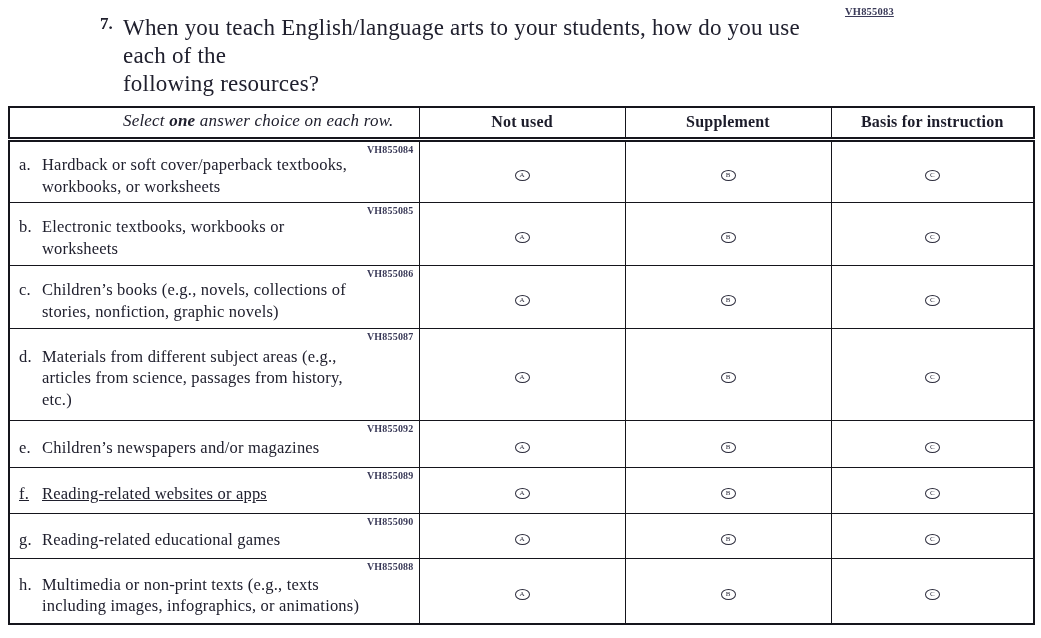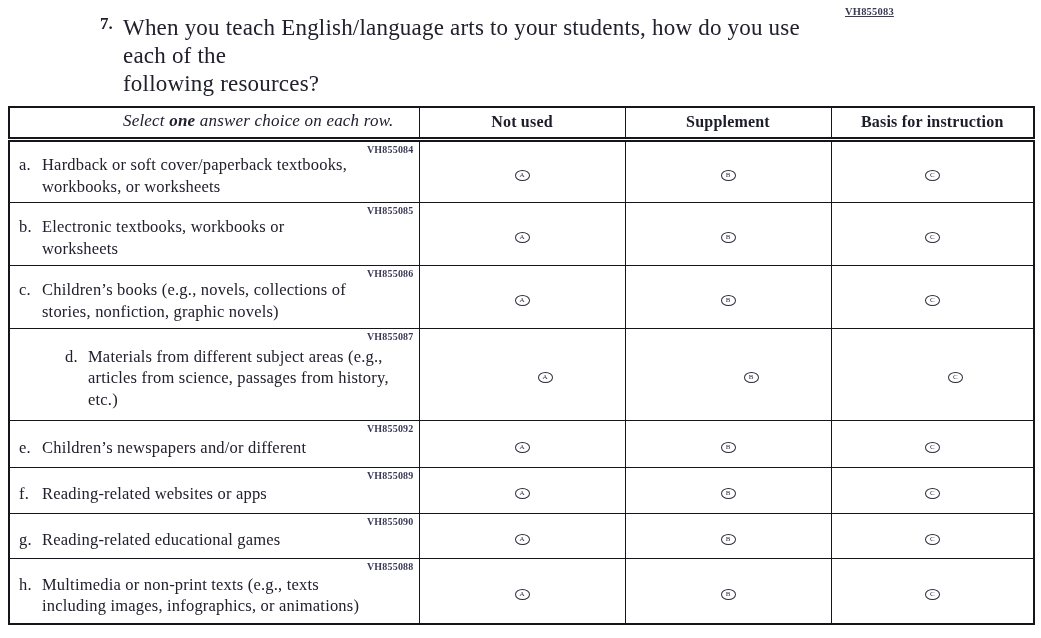--- a/index.html
+++ b/index.html
@@ -36,23 +36,23 @@
     border: 2.5px solid #15151c;
   }
   .qtable th, .qtable td { border: 1.7px solid #15151c; }
   .qtable thead th {
     height: 32px; font-size: 16px; font-weight: bold;
     text-align: center; vertical-align: middle;
     letter-spacing: 0.2px; color: #1c1c2a;
     border-bottom: 5px double #15151c;
   }
   tr.r-a td, tr.r-b td, tr.r-c td { height: 63px; }
-  tr.r-d td { height: 92px; padding-left: 46px; }
+  tr.r-d td { height: 92px; }
   tr.r-e td { height: 47px; }
-  tr.r-f td { height: 46px; }
+  tr.r-f td { height: 46px; text-decoration: underline; }
   tr.r-g td { height: 45px; }
   tr.r-h td { height: 66px; }
 
   td.label-cell { position: relative; vertical-align: middle; }
   .cell-code {
     position: absolute; top: 2px; right: 5px;
     font-size: 10px; letter-spacing: 0.2px;
     color: #3a3a58; font-weight: bold; line-height: 1.1;
   }
   .label-wrap { display: flex; padding: 12px 4px 4px 9px; }
@@ -154,21 +154,21 @@
       </td>
       <td class="opt"><span class="bubble">A</span></td>
       <td class="opt"><span class="bubble">B</span></td>
       <td class="opt"><span class="bubble">C</span></td>
     </tr>
     <tr class="r-e">
       <td class="label-cell">
         <div class="cell-code">VH855092</div>
         <div class="label-wrap">
           <span class="row-letter">e.</span>
-          <span class="row-text">Children’s newspapers and/or different</span>
+          <span class="row-text">Children’s newspapers and/or magazines</span>
         </div>
       </td>
       <td class="opt"><span class="bubble">A</span></td>
       <td class="opt"><span class="bubble">B</span></td>
       <td class="opt"><span class="bubble">C</span></td>
     </tr>
     <tr class="r-f">
       <td class="label-cell">
         <div class="cell-code">VH855089</div>
         <div class="label-wrap">

